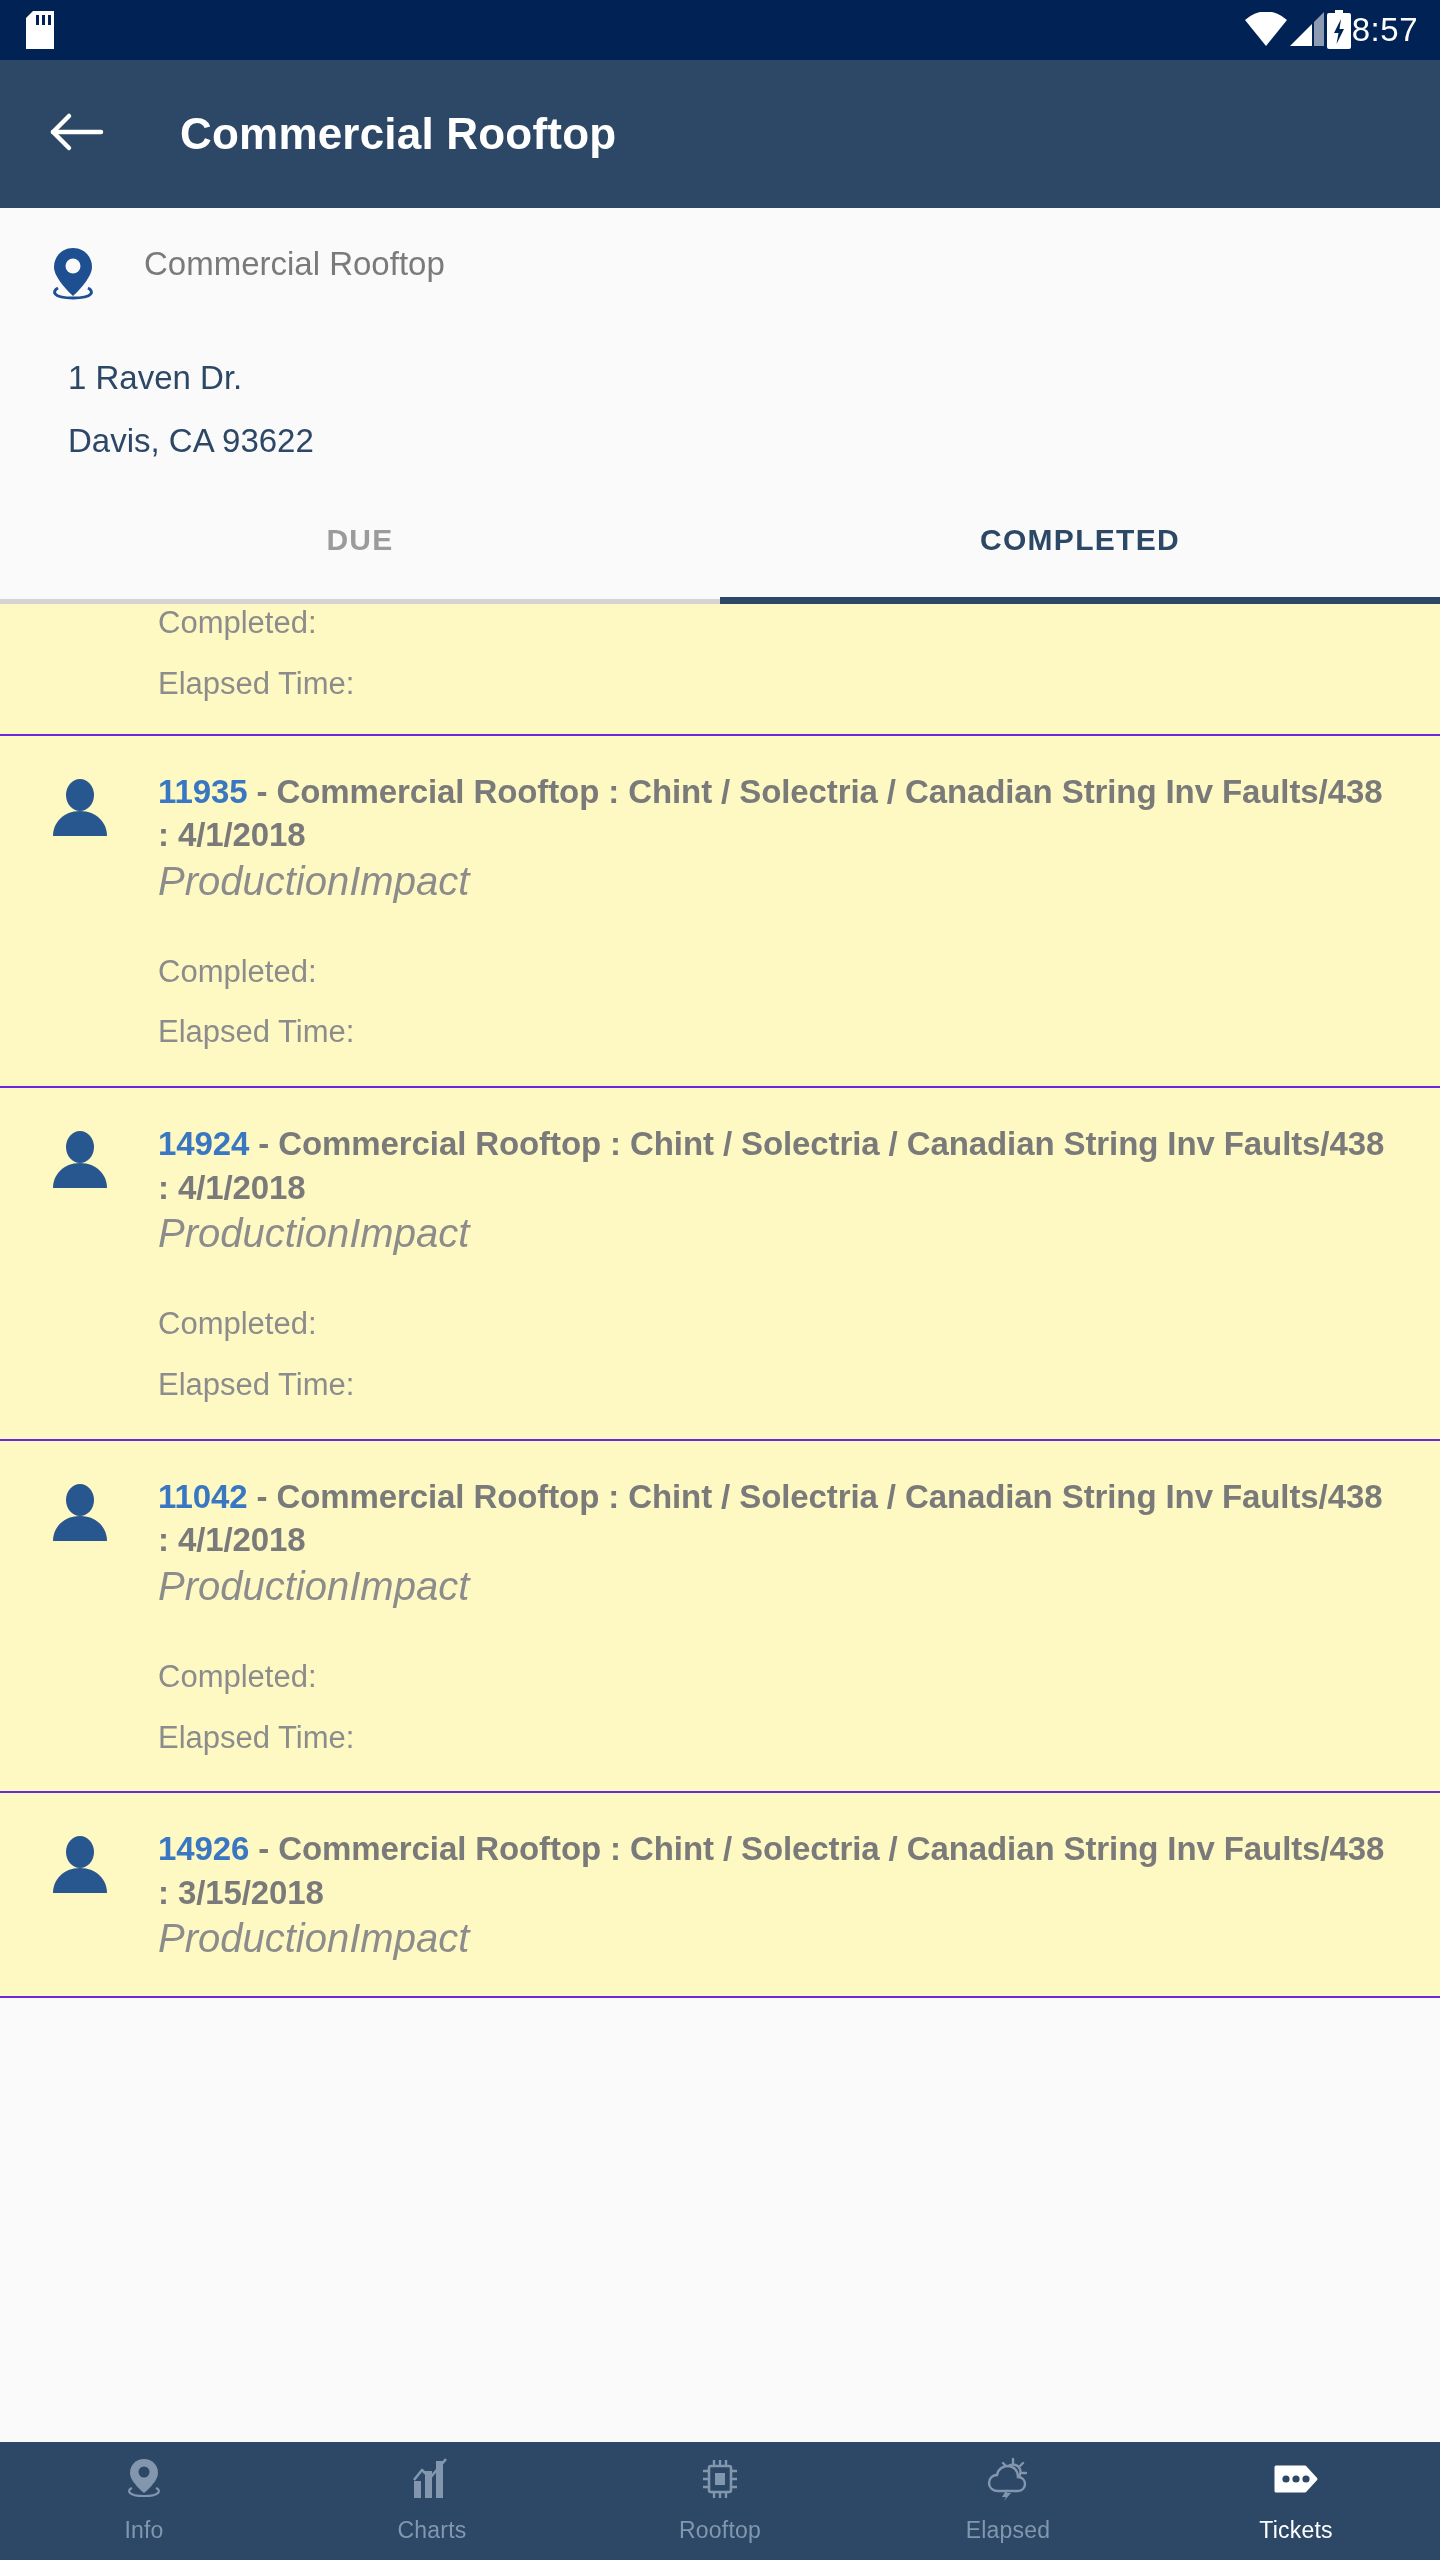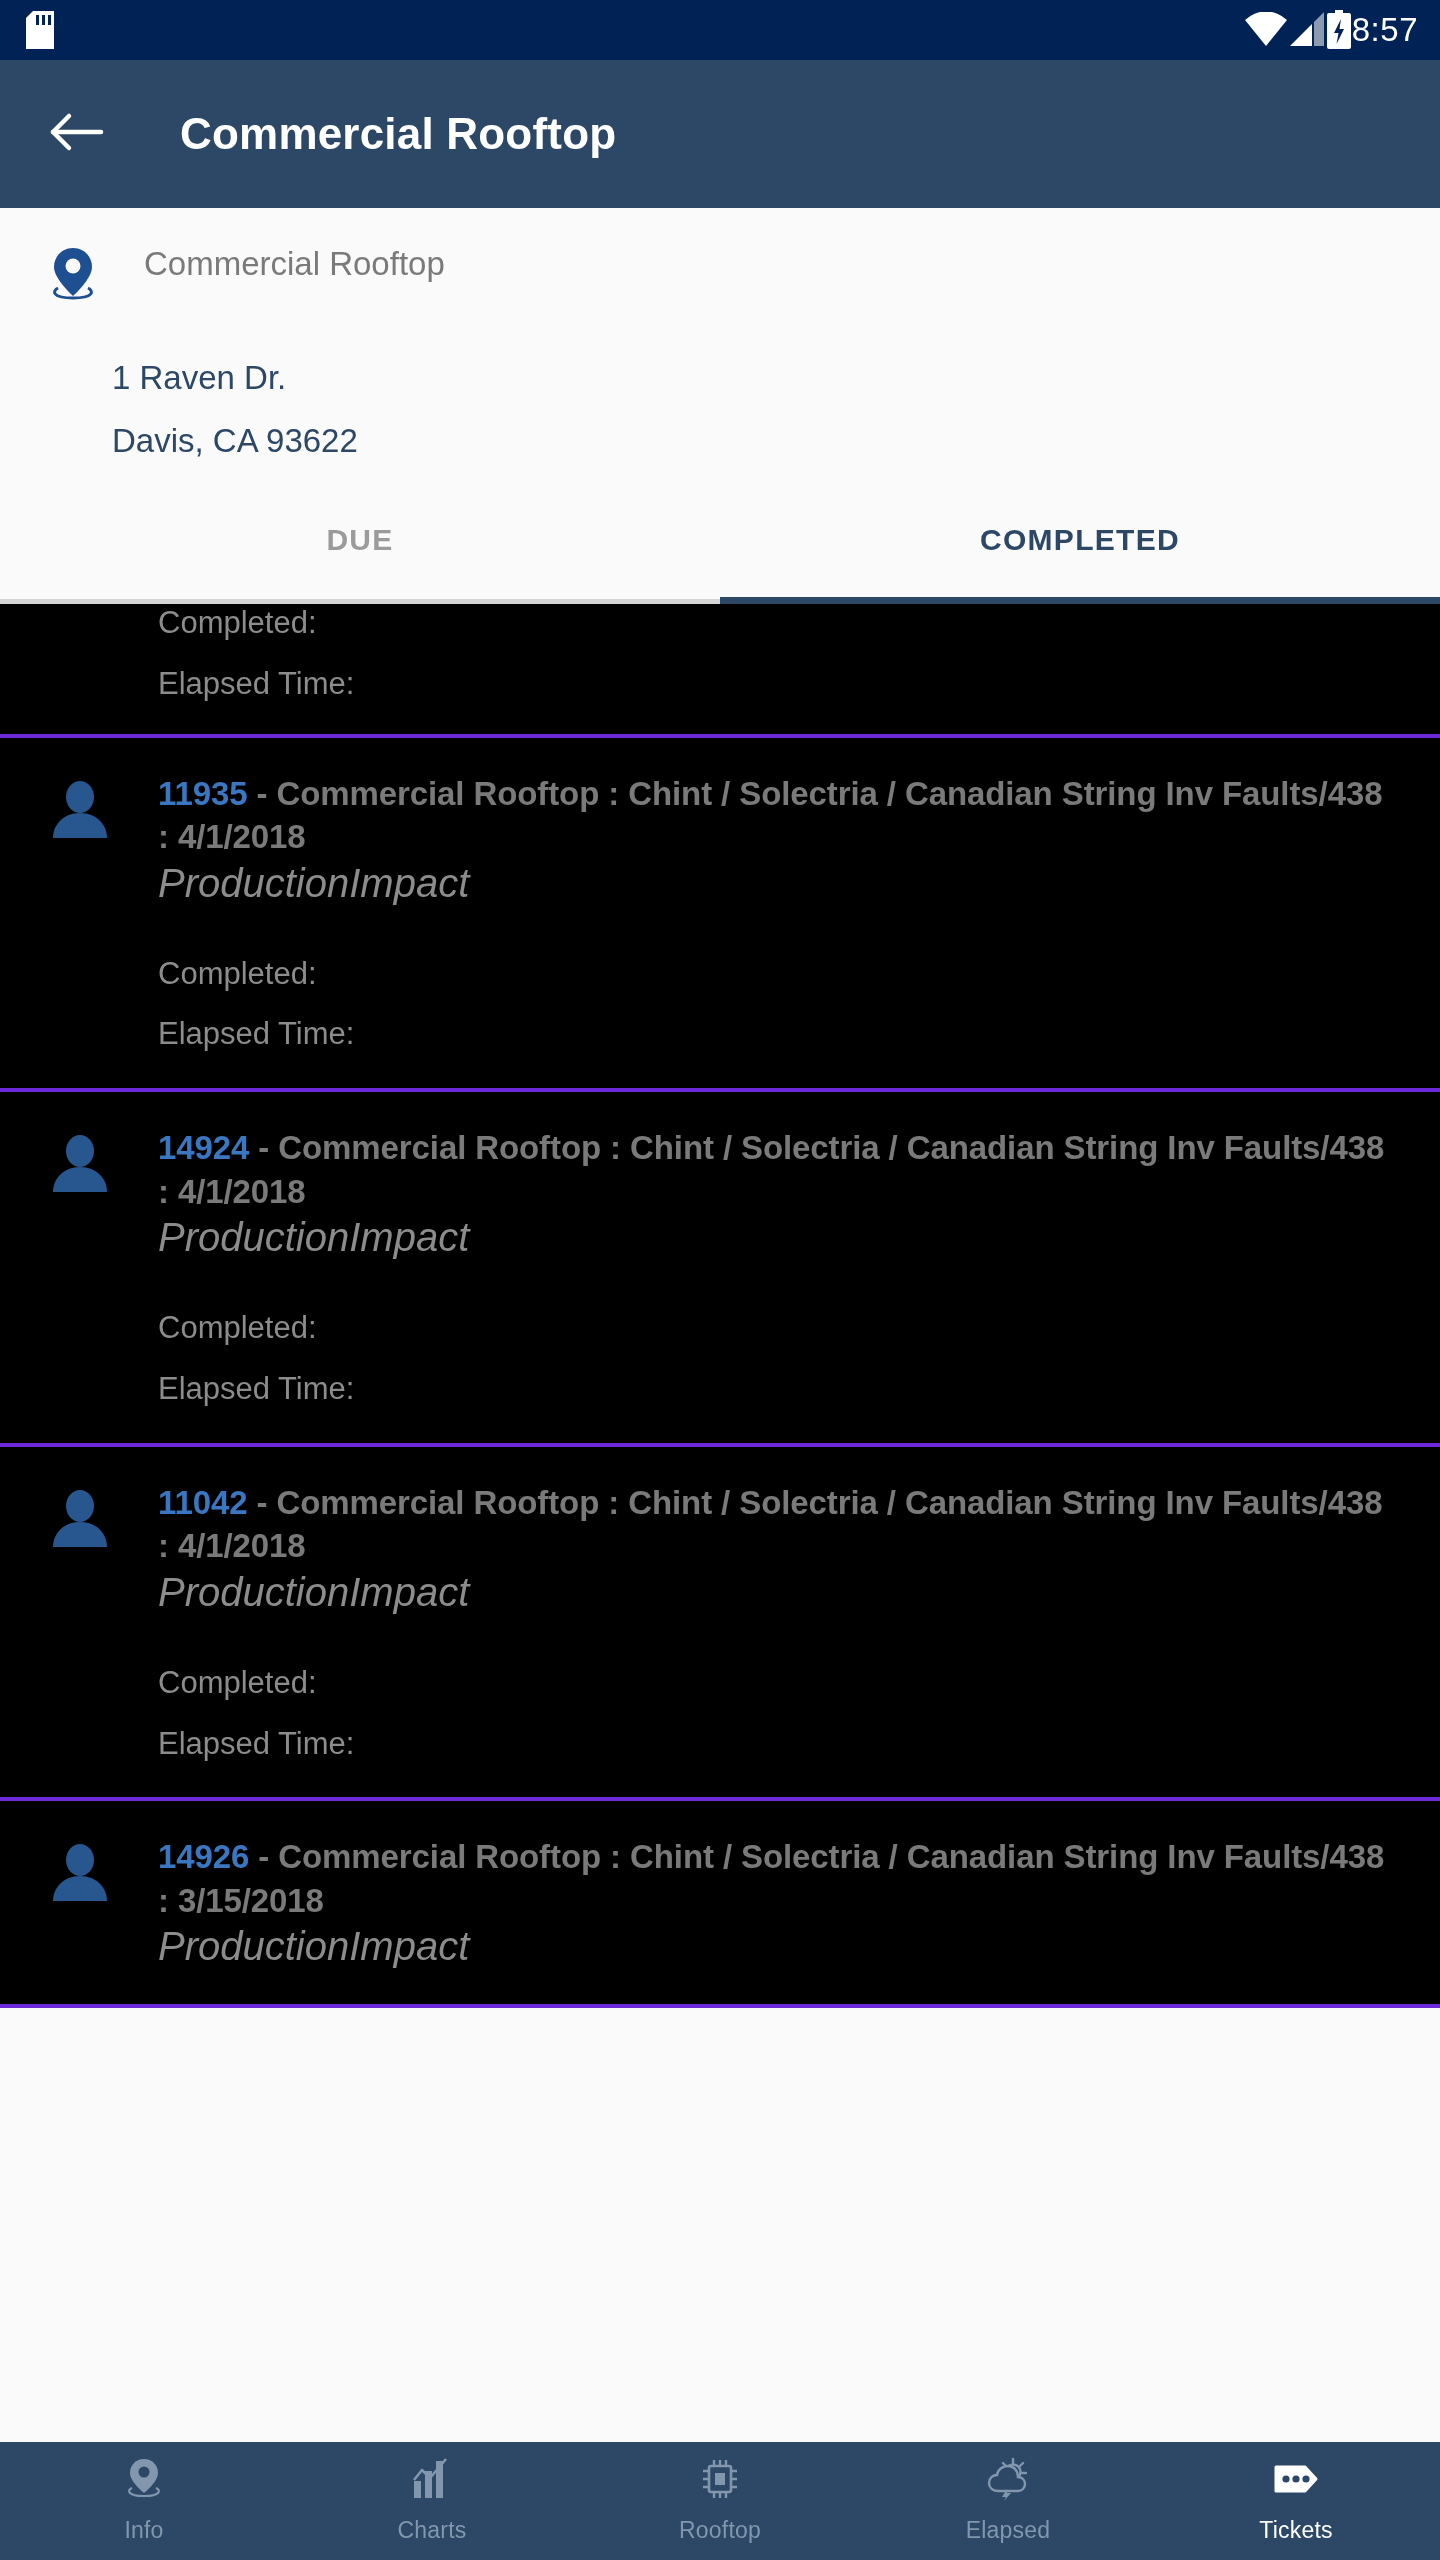--- a/index.html
+++ b/index.html
@@ -79,21 +79,21 @@
   .pin-wrap { width: 56px; flex: 0 0 56px; padding-top: 2px; }
   .site-name {
     font-size: 33px;
     color: #7a7a7a;
     margin-left: 38px;
     line-height: 1.2;
   }
   .addr {
     font-size: 33px;
     color: #2c4866;
-    padding-left: 112px;
+    padding-left: 68px;
     line-height: 1.35;
   }
   .addr-1 { margin-top: 46px; }
   .addr-2 { margin-top: 18px; }
 
   
   .tabs {
     display: flex;
     margin-top: 42px;
     position: relative;
@@ -114,22 +114,22 @@
   
   .list {
     flex: 1 1 auto;
     overflow: hidden;
     background: #fafafa;
     position: relative;
   }
   .ticket-row {
     display: flex;
     padding: 34px 40px 34px 50px;
-    border-bottom: 4px solid #6d28d9;
-    background: #000000;
+    border-bottom: 2px solid #6d28d9;
+    background: #fef9c3;
   }
   .ticket-row.partial {
     padding-top: 0;
     padding-bottom: 30px;
   }
   .avatar-wrap {
     width: 74px;
     flex: 0 0 74px;
     padding-top: 8px;
   }

